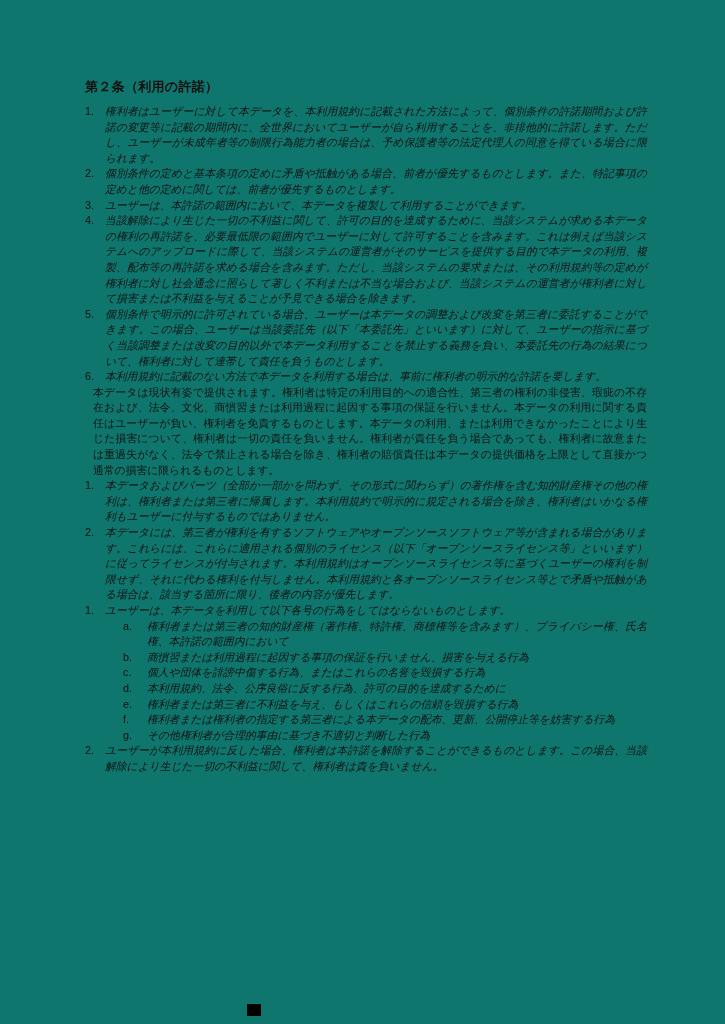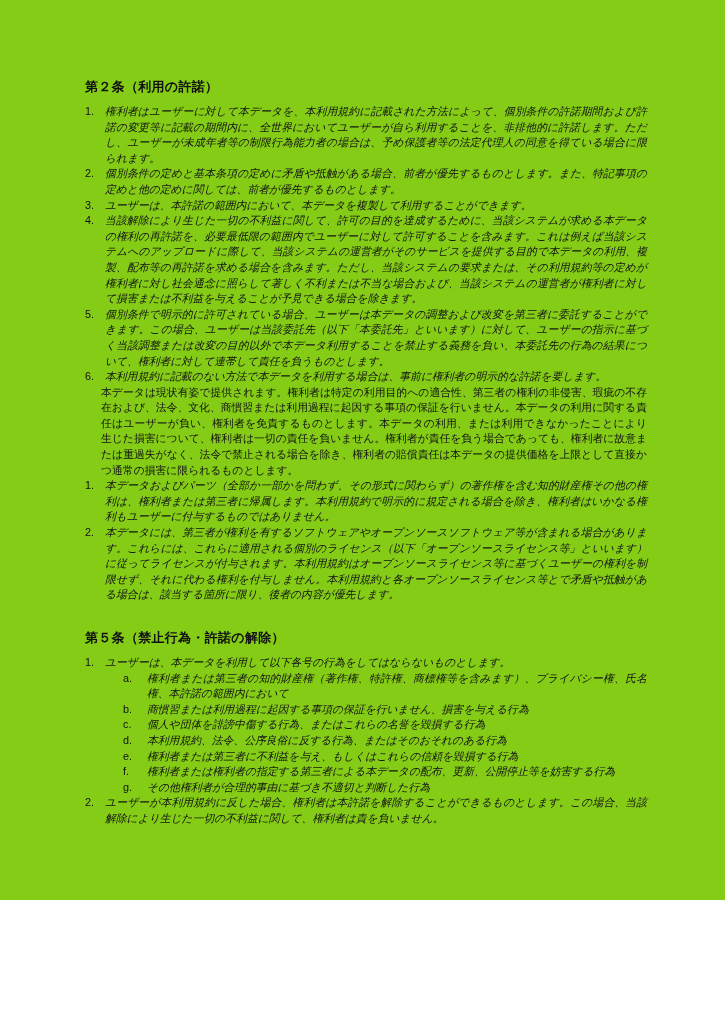--- a/index.html
+++ b/index.html
@@ -3,22 +3,22 @@
 <meta charset="utf-8">
 <style>
   html, body {
     margin: 0;
     padding: 0;
     background: #ffffff;
   }
   .page {
     position: relative;
     width: 725px;
-    height: 900px;
-    background: #84cc16;
+    height: 1024px;
+    background: #0f766e;
     box-sizing: border-box;
     padding: 72px 78px 0 85px;
     font-family: "Liberation Sans", sans-serif;
     color: #111111;
     overflow: hidden;
   }
   .doc-body {
     width: 562px;
   }
   .section { margin: 0; }
@@ -28,21 +28,21 @@
     letter-spacing: 0.3px;
     margin: 26px 0 9px 0;
     line-height: 17px;
   }
   .section:first-child .section-heading { margin-top: 6px; }
   .para {
     font-size: 10.8px;
     font-weight: 500;
     line-height: 15.6px;
     text-align: justify;
-    margin-left: 16px;
+    margin-left: 8px;
   }
   .item {
     display: flex;
     font-size: 10.8px;
     font-weight: 500;
     line-height: 15.6px;
   }
   .item-num {
     flex: 0 0 20px;
     text-align: left;
@@ -110,40 +110,39 @@
         <div class="item">
           <span class="item-num">1.</span>
           <span class="item-text">本データおよびパーツ（全部か一部かを問わず、その形式に関わらず）の著作権を含む知的財産権その他の権利は、権利者または第三者に帰属します。本利用規約で明示的に規定される場合を除き、権利者はいかなる権利もユーザーに付与するものではありません。</span>
         </div>
         <div class="item">
           <span class="item-num">2.</span>
           <span class="item-text">本データには、第三者が権利を有するソフトウェアやオープンソースソフトウェア等が含まれる場合があります。これらには、これらに適用される個別のライセンス（以下「オープンソースライセンス等」といいます）に従ってライセンスが付与されます。本利用規約はオープンソースライセンス等に基づくユーザーの権利を制限せず、それに代わる権利を付与しません。本利用規約と各オープンソースライセンス等とで矛盾や抵触がある場合は、該当する箇所に限り、後者の内容が優先します。</span>
         </div>
       </div>
       <div class="section">
-        <div class="section-heading">第５条（禁止行為・許諾の解除）</div>
         <div class="item">
           <span class="item-num">1.</span>
           <span class="item-text">ユーザーは、本データを利用して以下各号の行為をしてはならないものとします。</span>
         </div>
         <div class="subitem">
           <span class="item-num">a.</span>
           <span class="item-text">権利者または第三者の知的財産権（著作権、特許権、商標権等を含みます）、プライバシー権、氏名権、本許諾の範囲内において</span>
         </div>
         <div class="subitem">
           <span class="item-num">b.</span>
           <span class="item-text">商慣習または利用過程に起因する事項の保証を行いません、損害を与える行為</span>
         </div>
         <div class="subitem">
           <span class="item-num">c.</span>
           <span class="item-text">個人や団体を誹謗中傷する行為、またはこれらの名誉を毀損する行為</span>
         </div>
         <div class="subitem">
           <span class="item-num">d.</span>
-          <span class="item-text">本利用規約、法令、公序良俗に反する行為、またはそのおそれのある行為</span>
+          <span class="item-text">本利用規約、法令、公序良俗に反する行為、許可の目的を達成するために</span>
         </div>
         <div class="subitem">
           <span class="item-num">e.</span>
           <span class="item-text">権利者または第三者に不利益を与え、もしくはこれらの信頼を毀損する行為</span>
         </div>
         <div class="subitem">
           <span class="item-num">f.</span>
           <span class="item-text">権利者または権利者の指定する第三者による本データの配布、更新、公開停止等を妨害する行為</span>
         </div>
         <div class="subitem">

